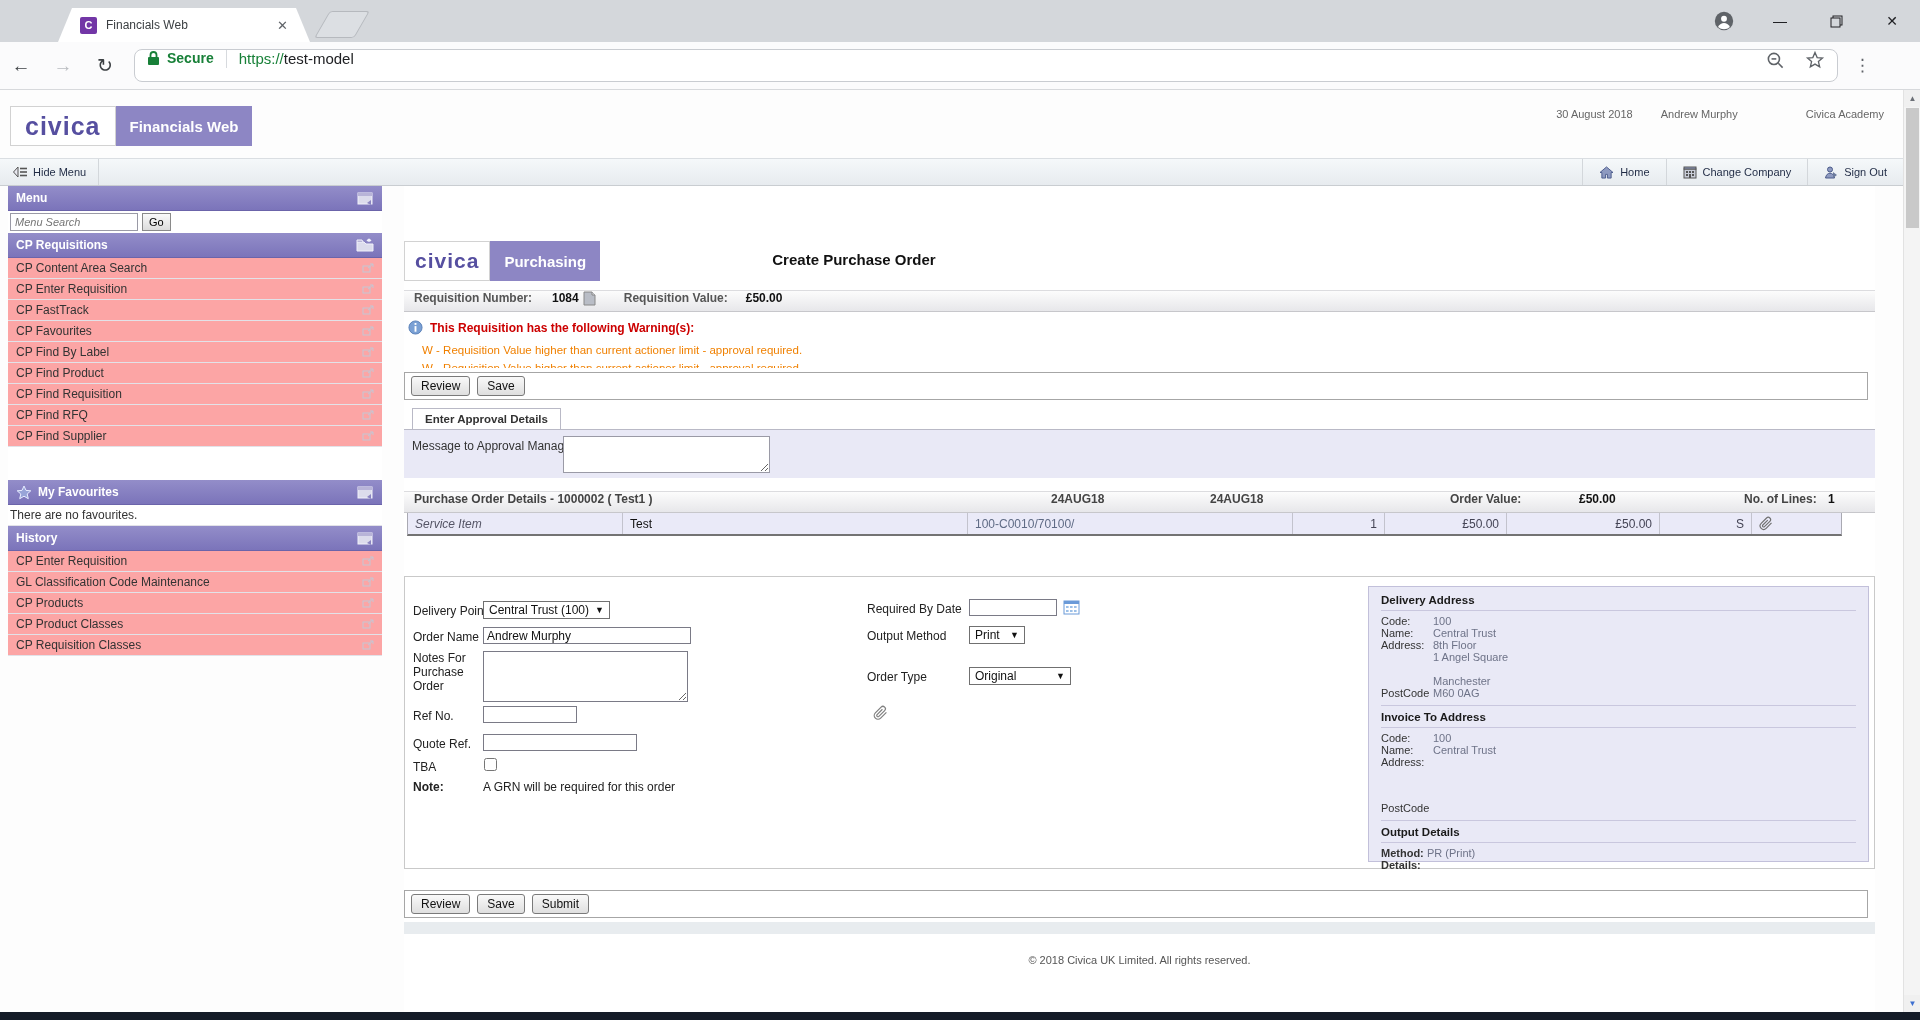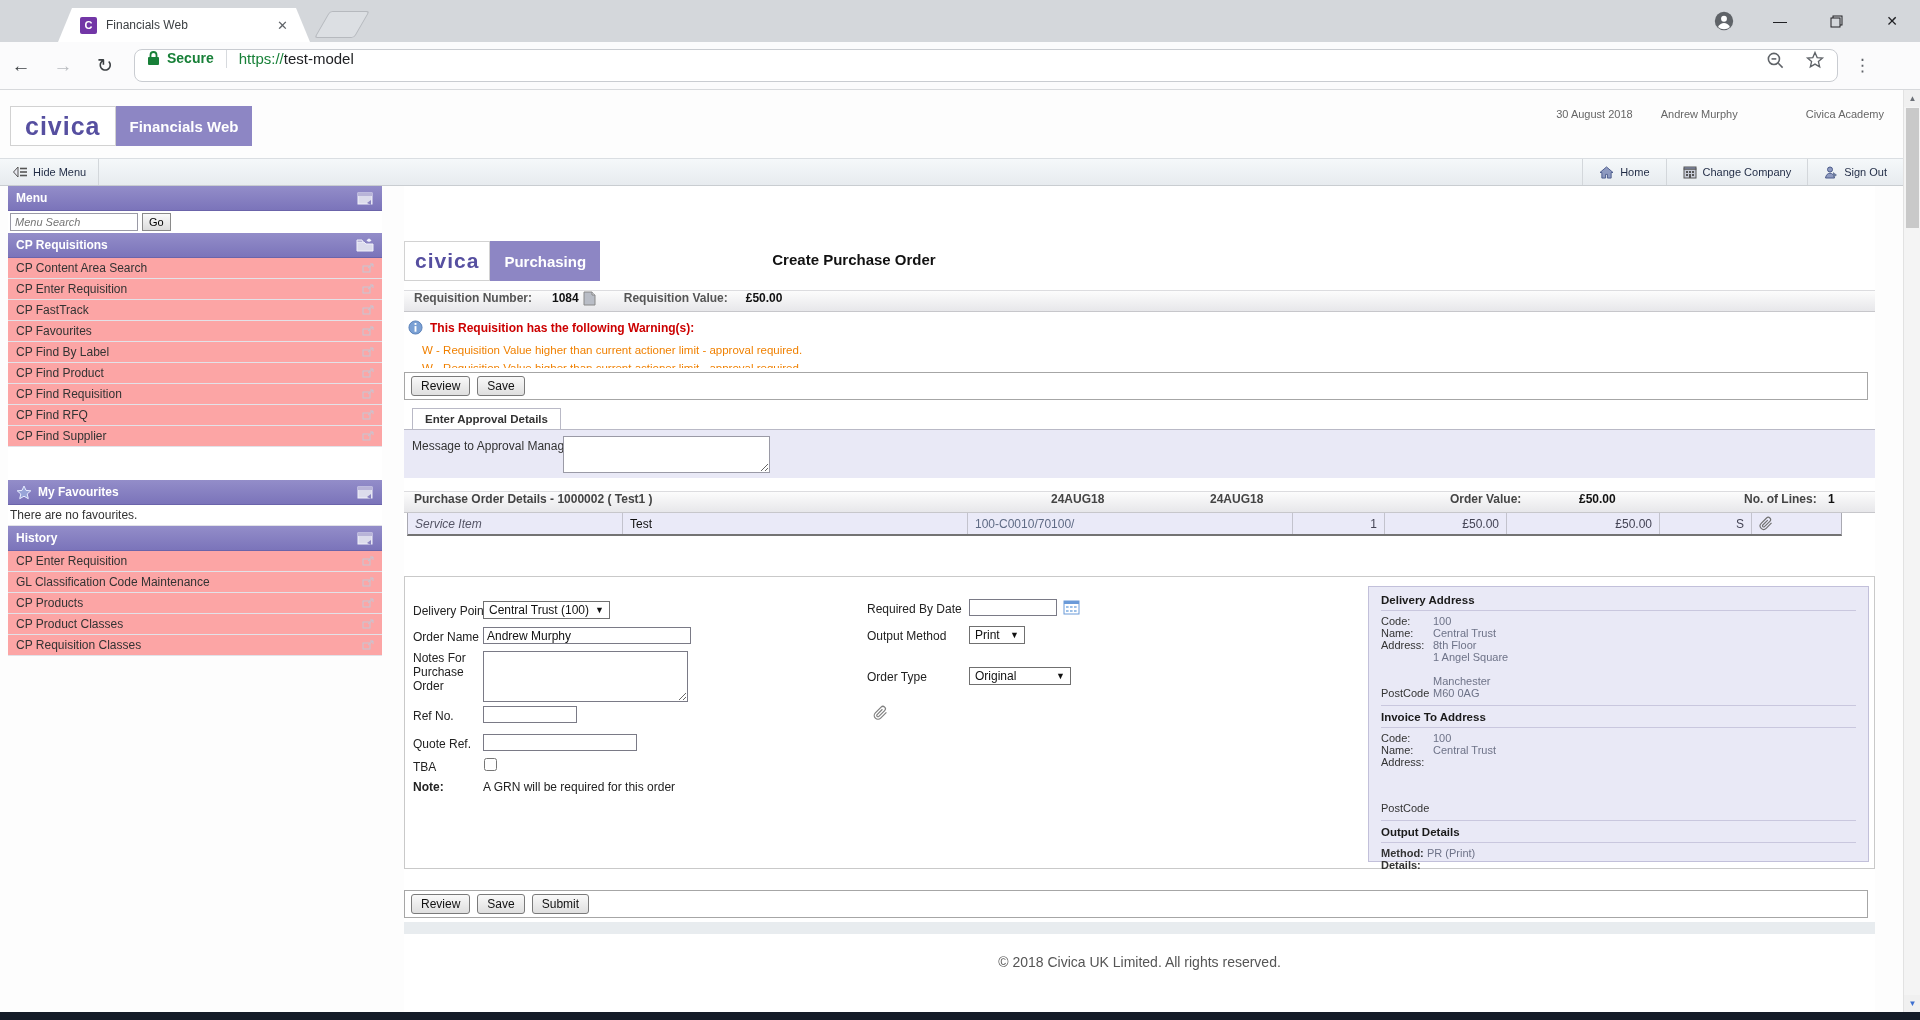--- a/index.html
+++ b/index.html
@@ -125,21 +125,21 @@
   .addrpanel { position:absolute; left:963px; top:9px; width:501px; height:276px;
     background:#e9e9f6; border:1px solid #c2c0da; padding:7px 12px; font-size:11px; color:#333; }
   .addrpanel h4 { font-size:11.5px; color:#1a1a1a; padding-bottom:4px; border-bottom:1px solid #c9c7de;
     margin-bottom:4px; }
   .arow { display:flex; line-height:12px; }
   .arow .al { width:52px; }
   .arow .av { color:#6e7388; }
   .asep { border-top:1px solid #c9c7de; margin:6px 0 5px; }
   .graystrip { position:absolute; left:0; top:736px; width:1471px; height:12px; background:#e8ecef; }
   .footer { position:absolute; left:0; top:768px; width:1471px; text-align:center;
-    font-size:14px; color:#555; }
+    font-size:11px; color:#555; }
 
   
   #scrollbar { position:absolute; right:0; top:90px; width:17px; height:922px; background:#f4f4f4;
     border-left:1px solid #e2e2e2; }
   .sb-btn { position:absolute; left:0; width:17px; height:17px; background:#f0f0f0;
     display:flex; align-items:center; justify-content:center; font-size:8px; color:#6b6f76; }
   .sb-thumb { position:absolute; left:2px; top:18px; width:13px; height:120px; background:#c9c9c9; }
   #bottomstrip { position:absolute; left:0; top:1012px; width:1920px; height:8px; background:#141b27; }
 
   svg { display:block; }

